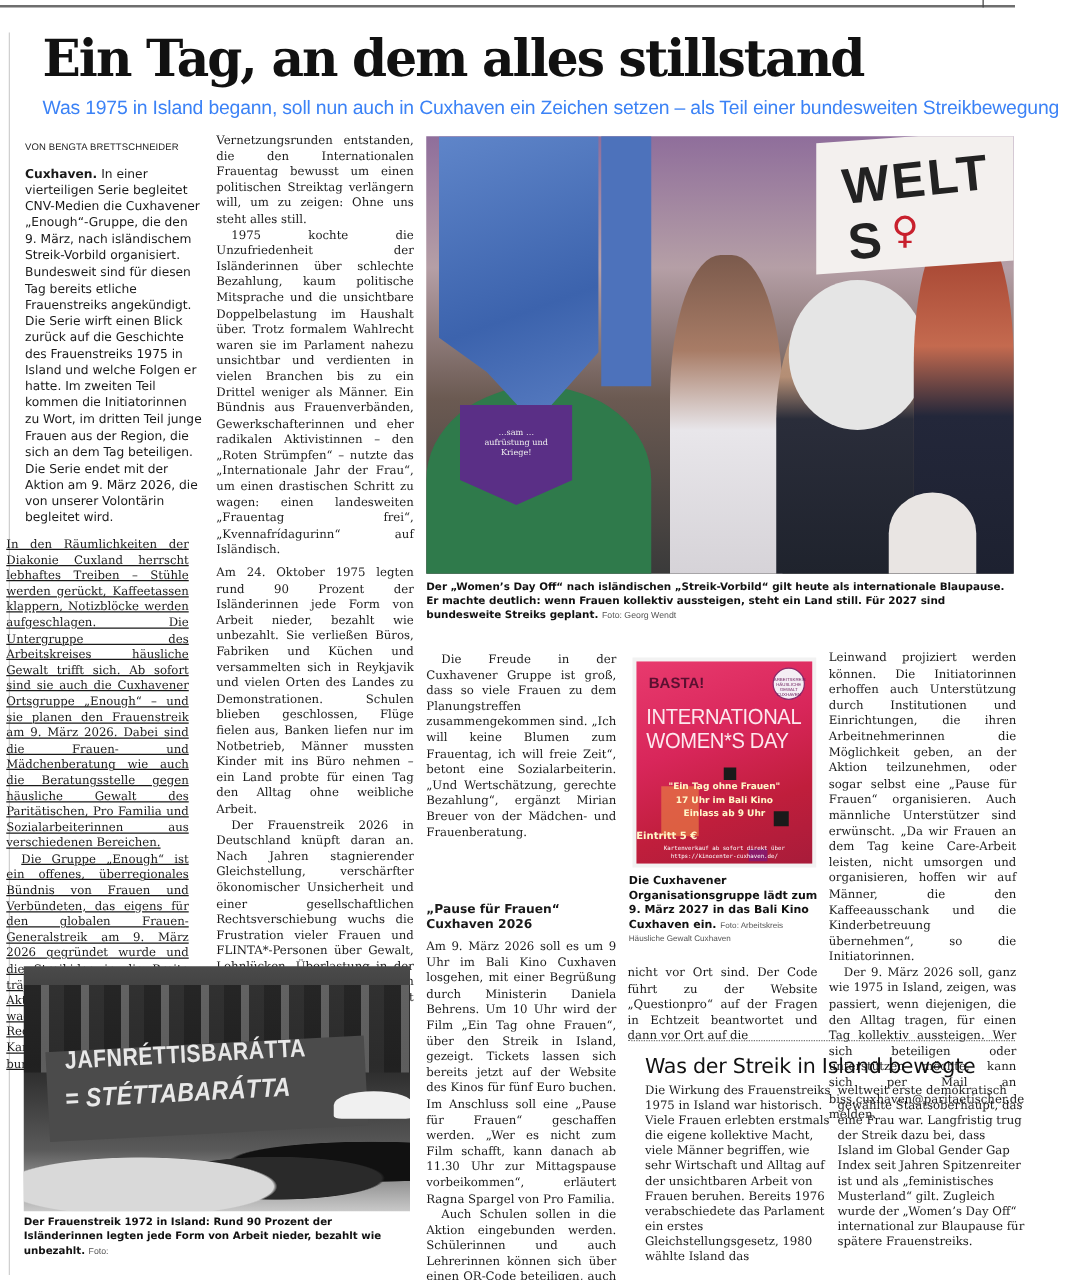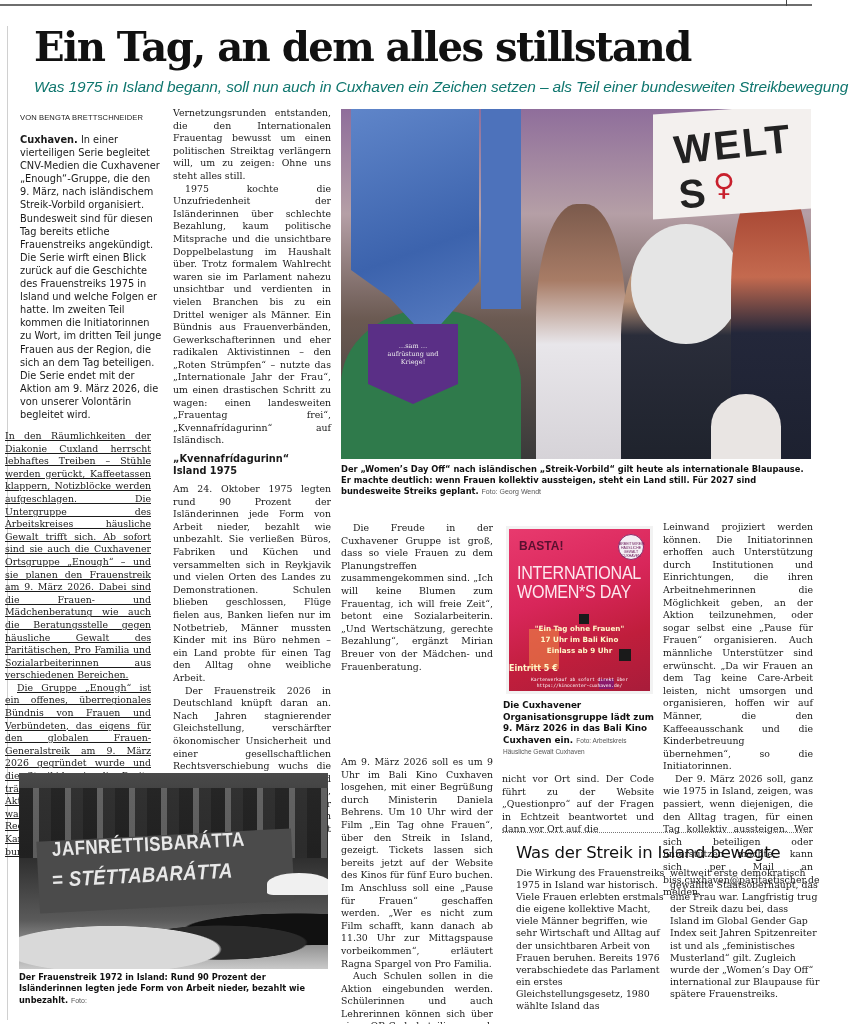--- a/index.html
+++ b/index.html
@@ -4,21 +4,21 @@
 <style>
   * { box-sizing: border-box; margin: 0; padding: 0; }
   html, body { width: 852px; height: 1024px; background: #fff; overflow: hidden; }
   body { position: relative; font-family: "DejaVu Serif", serif; color: #1a1a1a; }
 
   .top-rule { position: absolute; left: 0; top: 4px; width: 812px; height: 2px; background: #6e6e6e; }
   .top-tick { position: absolute; left: 786px; top: 0; width: 1px; height: 6px; background: #444; }
   .left-rule { position: absolute; left: 7px; top: 26px; width: 1px; height: 994px; background: #d0d0d0; }
 
   .headline { position: absolute; left: 34px; top: 24px; font-family: "DejaVu Serif", serif; font-weight: bold; font-size: 41px; letter-spacing: -1.6px; line-height: 46px; color: #111; transform: scaleX(0.98); transform-origin: left; }
-  .subhead { position: absolute; left: 34px; top: 78px; font-family: "Liberation Sans", sans-serif; font-size: 15.5px; color: #0f766e; letter-spacing: -0.15px; font-style: italic; }
+  .subhead { position: absolute; left: 34px; top: 78px; font-family: "Liberation Sans", sans-serif; font-size: 15.5px; color: #3b82f6; letter-spacing: -0.15px; }
 
   .col { position: absolute; font-size: 9.4px; line-height: 12.6px; text-align: justify; hyphens: manual; }
   .serif { font-family: "DejaVu Serif", serif; }
   .col p { margin: 0; }
   .col p.indent { text-indent: 12px; }
   .col .gap { margin-top: 6px; }
 
   .byline { position: absolute; left: 20px; top: 113px; font-family: "Liberation Sans", sans-serif; font-size: 7.6px; color: #222; letter-spacing: 0.1px; }
 
   .intro { left: 20px; top: 133px; width: 142px; font-family: "DejaVu Sans", sans-serif; font-size: 9.8px; line-height: 13.1px; text-align: left; }
@@ -105,24 +105,20 @@
 </div>
 
 <div class="col c1 serif">
   <p>In den Räumlichkeiten der Diakonie Cuxland herrscht lebhaftes Treiben – Stühle werden gerückt, Kaffeetassen klappern, Notizblöcke werden aufgeschlagen. Die Untergruppe des Arbeitskreises häusliche Gewalt trifft sich. Ab sofort sind sie auch die Cuxhavener Ortsgruppe „Enough“ – und sie planen den Frauenstreik am 9. März 2026. Dabei sind die Frauen- und Mädchenberatung wie auch die Beratungsstelle gegen häusliche Gewalt des Paritätischen, Pro Familia und Sozialarbeiterinnen aus verschiedenen Bereichen.</p>
   <p class="indent">Die Gruppe „Enough“ ist ein offenes, überregionales Bündnis von Frauen und Verbündeten, das eigens für den globalen Frauen-Generalstreik am 9. März 2026 gegründet wurde und die Streikidee in die Breite trägt: Von anfangs wenigen Aktivistinnen ist eine wachsende Bewegung mit Regionalgruppen, Online-Kampagnen und bundesweiten</p>
 </div>
 
 <div class="col c2 serif">
   <p>Vernetzungsrunden entstanden, die den Internationalen Frauentag bewusst um einen politischen Streiktag verlängern will, um zu zeigen: Ohne uns steht alles still.</p>
   <p class="indent">1975 kochte die Unzufriedenheit der Isländerinnen über schlechte Bezahlung, kaum politische Mitsprache und die unsichtbare Doppelbelastung im Haushalt über. Trotz formalem Wahlrecht waren sie im Parlament nahezu unsichtbar und verdienten in vielen Branchen bis zu ein Drittel weniger als Männer. Ein Bündnis aus Frauenverbänden, Gewerkschafterinnen und eher radikalen Aktivistinnen – den „Roten Strümpfen“ – nutzte das „Internationale Jahr der Frau“, um einen drastischen Schritt zu wagen: einen landesweiten „Frauentag frei“, „Kvennafrídagurinn“ auf Isländisch.</p>
-  <div class="subtitle gap">
-    <div>„Kvennafrídagurinn“</div>
-    <div>Island 1975</div>
-  </div>
   <p class="gap">Am 24. Oktober 1975 legten rund 90 Prozent der Isländerinnen jede Form von Arbeit nieder, bezahlt wie unbezahlt. Sie verließen Büros, Fabriken und Küchen und versammelten sich in Reykjavik und vielen Orten des Landes zu Demonstrationen. Schulen blieben geschlossen, Flüge fielen aus, Banken liefen nur im Notbetrieb, Männer mussten Kinder mit ins Büro nehmen – ein Land probte für einen Tag den Alltag ohne weibliche Arbeit.</p>
   <p class="indent">Der Frauenstreik 2026 in Deutschland knüpft daran an. Nach Jahren stagnierender Gleichstellung, verschärfter ökonomischer Unsicherheit und einer gesellschaftlichen Rechtsverschiebung wuchs die Frustration vieler Frauen und FLINTA*-Personen über Gewalt, Lohnlücken, Überlastung in der Sorgearbeit und fehlenden Schutz. FLINTA bezeichnet Frauen, Lesben,</p>
 </div>
 
 <div class="photo-main">
   <div class="pm-person1"></div>
   <div class="pm-person5"></div>
   <div class="pm-person2"></div>
   <div class="pm-hair"></div>
   <div class="pm-person3"></div>
@@ -137,20 +133,24 @@
 </div>
 <div class="cap-main">
   <span>Der „Women’s Day Off“ nach isländischen „Streik-Vorbild“ gilt heute als internationale Blaupause. Er machte deutlich: wenn Frauen kollektiv aussteigen, steht ein Land still. Für 2027 sind bundesweite Streiks geplant.</span>
   <span class="credit">Foto: Georg Wendt</span>
 </div>
 
 <div class="col c3 serif">
   <p class="indent">Die Freude in der Cuxhavener Gruppe ist groß, dass so viele Frauen zu dem Planungstreffen zusammengekommen sind. „Ich will keine Blumen zum Frauentag, ich will freie Zeit“, betont eine Sozialarbeiterin. „Und Wertschätzung, gerechte Bezahlung“, ergänzt Mirian Breuer von der Mädchen- und Frauenberatung.</p>
 </div>
 <div class="col c3b serif">
+  <div class="subtitle" style="margin-top:-28px;">
+    <div>„Pause für Frauen“</div>
+    <div>Cuxhaven 2026</div>
+  </div>
   <p class="gap">Am 9. März 2026 soll es um 9 Uhr im Bali Kino Cuxhaven losgehen, mit einer Begrüßung durch Ministerin Daniela Behrens. Um 10 Uhr wird der Film „Ein Tag ohne Frauen“, über den Streik in Island, gezeigt. Tickets lassen sich bereits jetzt auf der Website des Kinos für fünf Euro buchen. Im Anschluss soll eine „Pause für Frauen“ geschaffen werden. „Wer es nicht zum Film schafft, kann danach ab 11.30 Uhr zur Mittagspause vorbeikommen“, erläutert Ragna Spargel von Pro Familia.</p>
   <p class="indent">Auch Schulen sollen in die Aktion eingebunden werden. Schülerinnen und auch Lehrerinnen können sich über einen QR-Code beteiligen, auch wenn sie selbst</p>
 </div>
 
 <div class="poster">
   <div class="poster-pix2"></div>
   <div class="poster-pix1"></div>
   <div class="poster-pix3"></div>
   <div class="poster-pix4"></div>
   <div class="poster-basta">BASTA!</div>
@@ -164,21 +164,21 @@
     <div>17 Uhr im Bali Kino</div>
     <div>Einlass ab 9 Uhr</div>
   </div>
   <div class="poster-entry">Eintritt 5 €</div>
   <div class="poster-small">
     <div>Kartenverkauf ab sofort direkt über</div>
     <div>https://kinocenter-cuxhaven.de/</div>
   </div>
 </div>
 <div class="cap-poster">
-  <span>Die Cuxhavener Organisationsgruppe lädt zum 9. März 2026 in das Bali Kino Cuxhaven ein.</span>
+  <span>Die Cuxhavener Organisationsgruppe lädt zum 9. März 2027 in das Bali Kino Cuxhaven ein.</span>
   <span class="credit2">Foto: Arbeitskreis Häusliche Gewalt Cuxhaven</span>
 </div>
 
 <div class="col c4 serif">
   <p>nicht vor Ort sind. Der Code führt zu der Website „Questionpro“ auf der Fragen in Echtzeit beantwortet und dann vor Ort auf die</p>
 </div>
 
 <div class="col c5 serif">
   <p>Leinwand projiziert werden können. Die Initiatorinnen erhoffen auch Unterstützung durch Institutionen und Einrichtungen, die ihren Arbeitnehmerinnen die Möglichkeit geben, an der Aktion teilzunehmen, oder sogar selbst eine „Pause für Frauen“ organisieren. Auch männliche Unterstützer sind erwünscht. „Da wir Frauen an dem Tag keine Care-Arbeit leisten, nicht umsorgen und organisieren, hoffen wir auf Männer, die den Kaffeeausschank und die Kinderbetreuung übernehmen“, so die Initiatorinnen.</p>
   <p class="indent">Der 9. März 2026 soll, ganz wie 1975 in Island, zeigen, was passiert, wenn diejenigen, die den Alltag tragen, für einen Tag kollektiv aussteigen. Wer sich beteiligen oder unterstützen möchte, kann sich per Mail an biss.cuxhaven@paritaetischer.de melden.</p>

